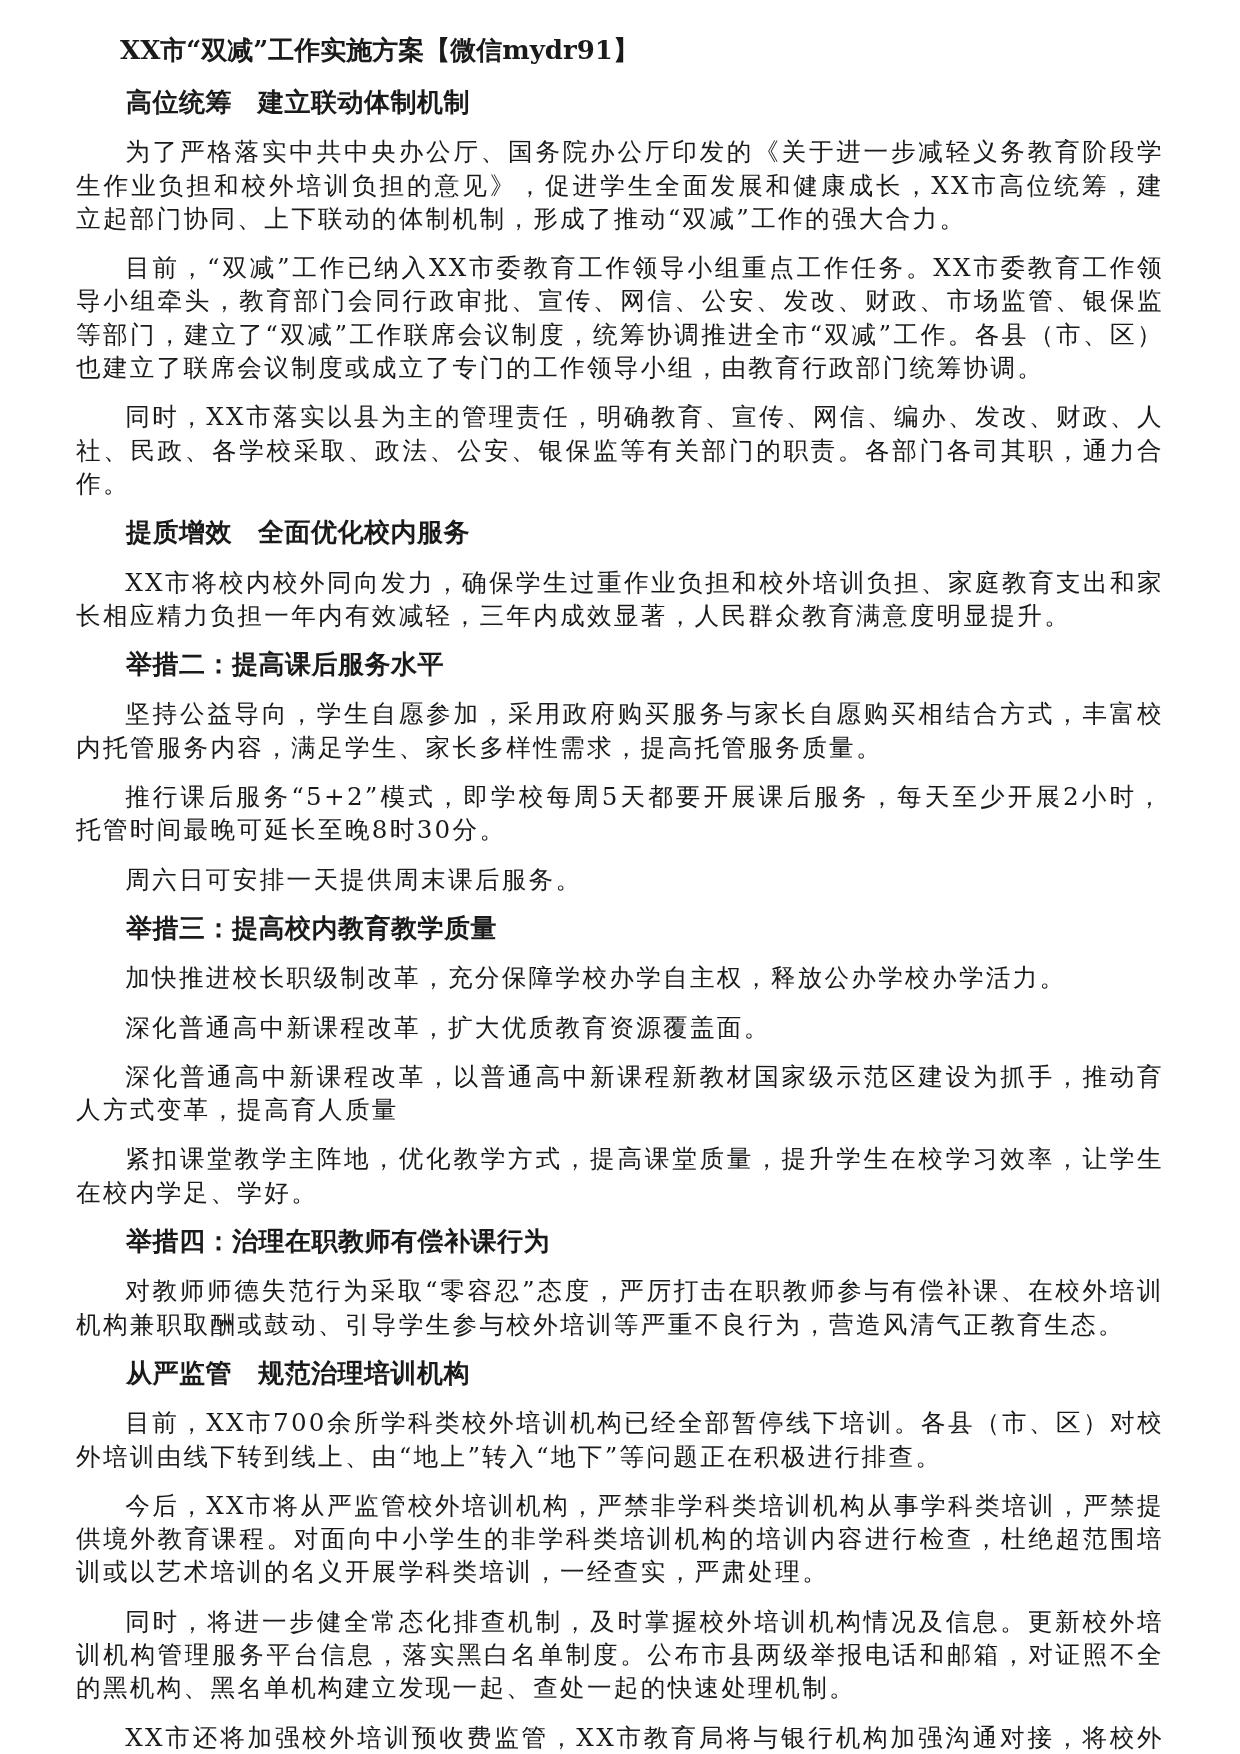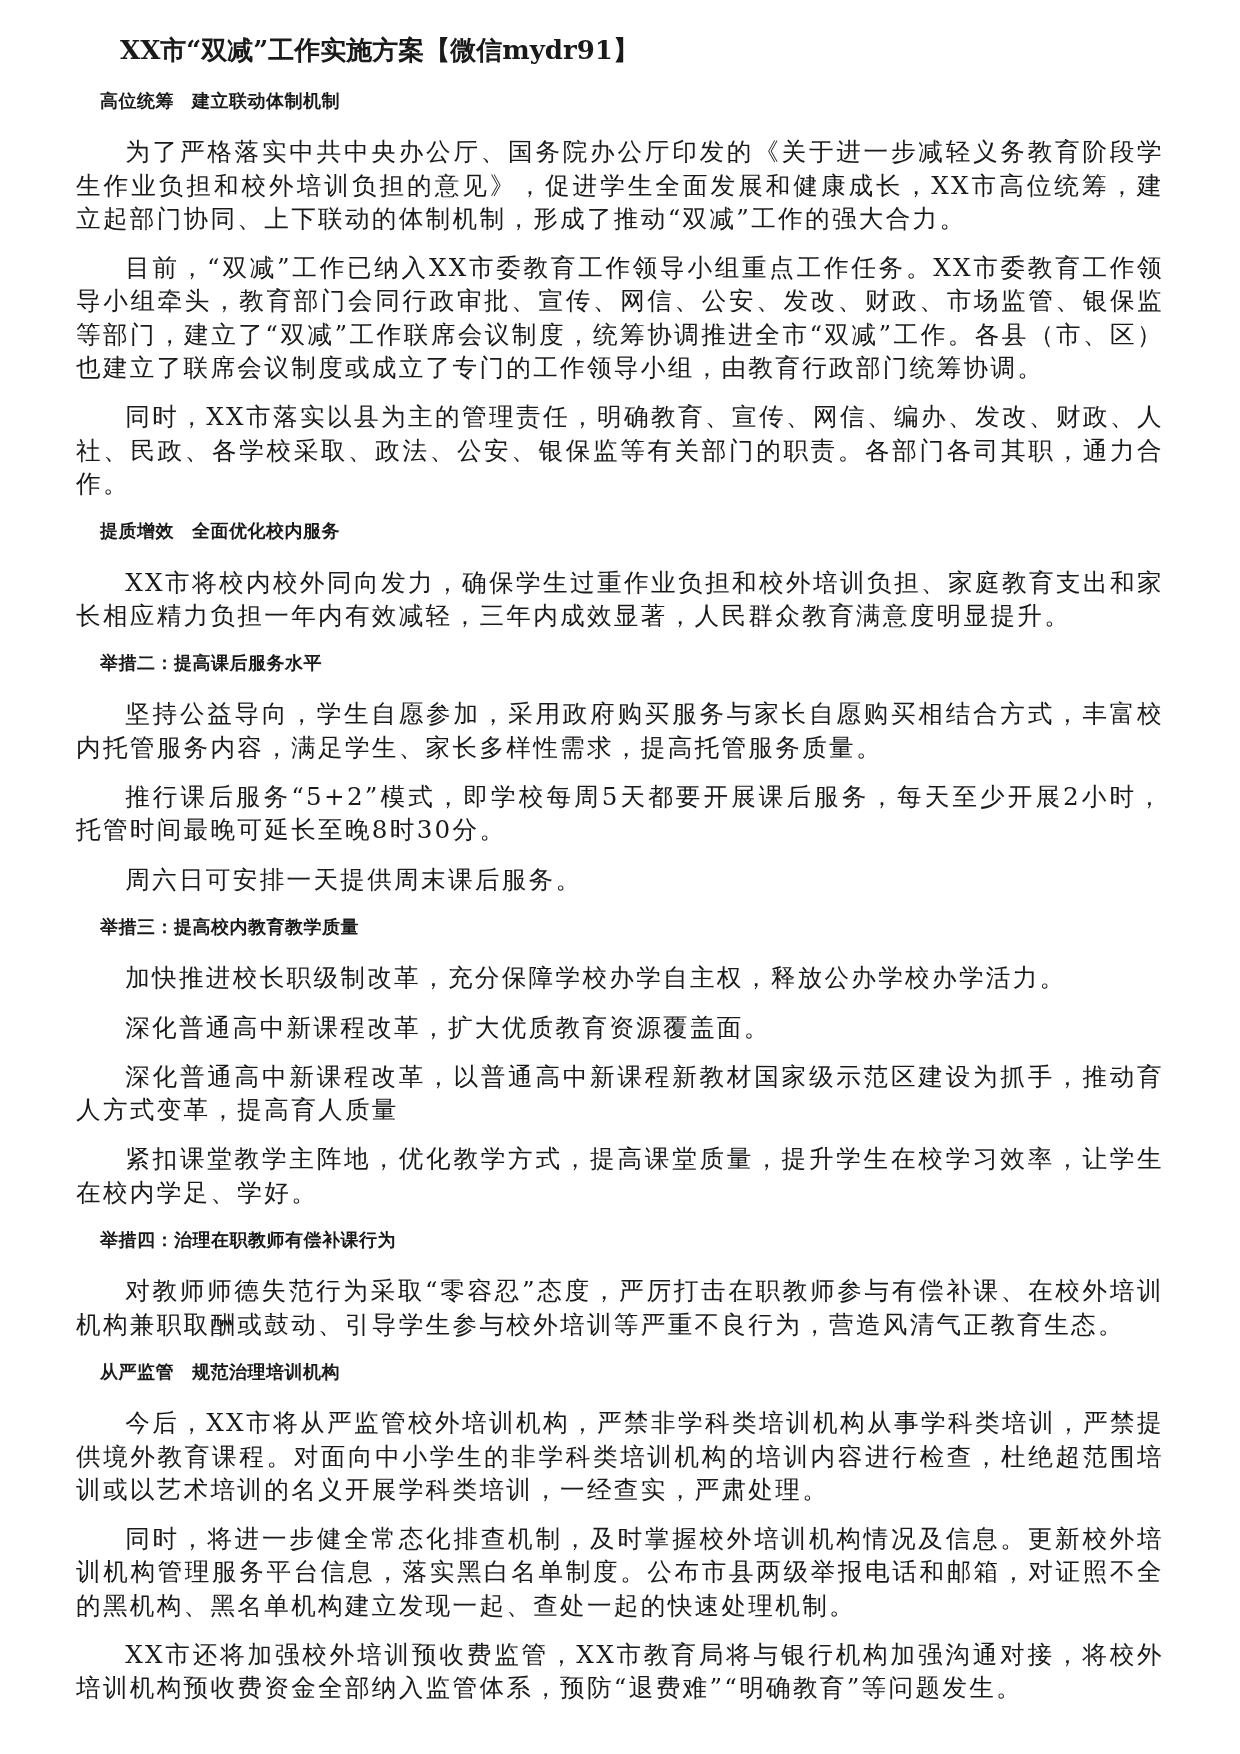--- a/index.html
+++ b/index.html
@@ -3,22 +3,22 @@
 <meta charset="utf-8">
 <style>
   html, body { margin: 0; padding: 0; background: #ffffff; }
   body { width: 1240px; height: 1754px; overflow: hidden; position: relative;
          font-family: "DejaVu Serif", "Liberation Serif", serif; color: #1a1a1a; }
   .page { position: absolute; left: 60px; top: 32px; width: 1120px; }
   .title { text-align: left; font-size: 26px; font-weight: bold; letter-spacing: 0px;
            height: 36px; line-height: 36px; margin-bottom: 18px; padding-left: 60px; }
   .p { font-size: 24.6px; line-height: 33.3px; text-indent: 2em; text-align: justify;
        letter-spacing: 2.3px; margin: 16px; word-break: break-all; }
-  .h { font-size: 18px; line-height: 33.3px; font-weight: bold; text-indent: 2em; margin: 4px;
-       letter-spacing: 0.5px; font-family: Liberation Mono, monospace; }
+  .h { font-size: 26px; line-height: 33.3px; font-weight: bold; text-indent: 2em; margin: 14px;
+       letter-spacing: 0.5px; font-family: Liberation Sans, sans-serif; }
   .h .gap { display: inline-block; width: 1em; }
 </style>
 </head>
 <body>
 
 <div class="page">
   <div class="title">XX市“双减”工作实施方案【微信mydr91】</div>
 
   <div class="h"><span>高位统筹</span><span class="gap"></span><span>建立联动体制机制</span></div>
   <p class="p">为了严格落实中共中央办公厅、国务院办公厅印发的《关于进一步减轻义务教育阶段学生作业负担和校外培训负担的意见》，促进学生全面发展和健康成长，XX市高位统筹，建立起部门协同、上下联动的体制机制，形成了推动“双减”工作的强大合力。</p>
@@ -37,16 +37,17 @@
   <div class="h">举措三：提高校内教育教学质量</div>
   <p class="p">加快推进校长职级制改革，充分保障学校办学自主权，释放公办学校办学活力。</p>
   <p class="p">深化普通高中新课程改革，扩大优质教育资源覆盖面。</p>
   <p class="p">深化普通高中新课程改革，以普通高中新课程新教材国家级示范区建设为抓手，推动育人方式变革，提高育人质量</p>
   <p class="p">紧扣课堂教学主阵地，优化教学方式，提高课堂质量，提升学生在校学习效率，让学生在校内学足、学好。</p>
 
   <div class="h">举措四：治理在职教师有偿补课行为</div>
   <p class="p">对教师师德失范行为采取“零容忍”态度，严厉打击在职教师参与有偿补课、在校外培训机构兼职取酬或鼓动、引导学生参与校外培训等严重不良行为，营造风清气正教育生态。</p>
 
   <div class="h"><span>从严监管</span><span class="gap"></span><span>规范治理培训机构</span></div>
+  <p class="p">目前，XX市700余所学科类校外培训机构已经全部暂停线下培训。各县（市、区）对校外培训由线下转到线上、由“地上”转入“地下”等问题正在积极进行排查。</p>
   <p class="p">今后，XX市将从严监管校外培训机构，严禁非学科类培训机构从事学科类培训，严禁提供境外教育课程。对面向中小学生的非学科类培训机构的培训内容进行检查，杜绝超范围培训或以艺术培训的名义开展学科类培训，一经查实，严肃处理。</p>
   <p class="p">同时，将进一步健全常态化排查机制，及时掌握校外培训机构情况及信息。更新校外培训机构管理服务平台信息，落实黑白名单制度。公布市县两级举报电话和邮箱，对证照不全的黑机构、黑名单机构建立发现一起、查处一起的快速处理机制。</p>
   <p class="p">XX市还将加强校外培训预收费监管，XX市教育局将与银行机构加强沟通对接，将校外培训机构预收费资金全部纳入监管体系，预防“退费难”“明确教育”等问题发生。</p>
 </div>
 
 </body></html>

